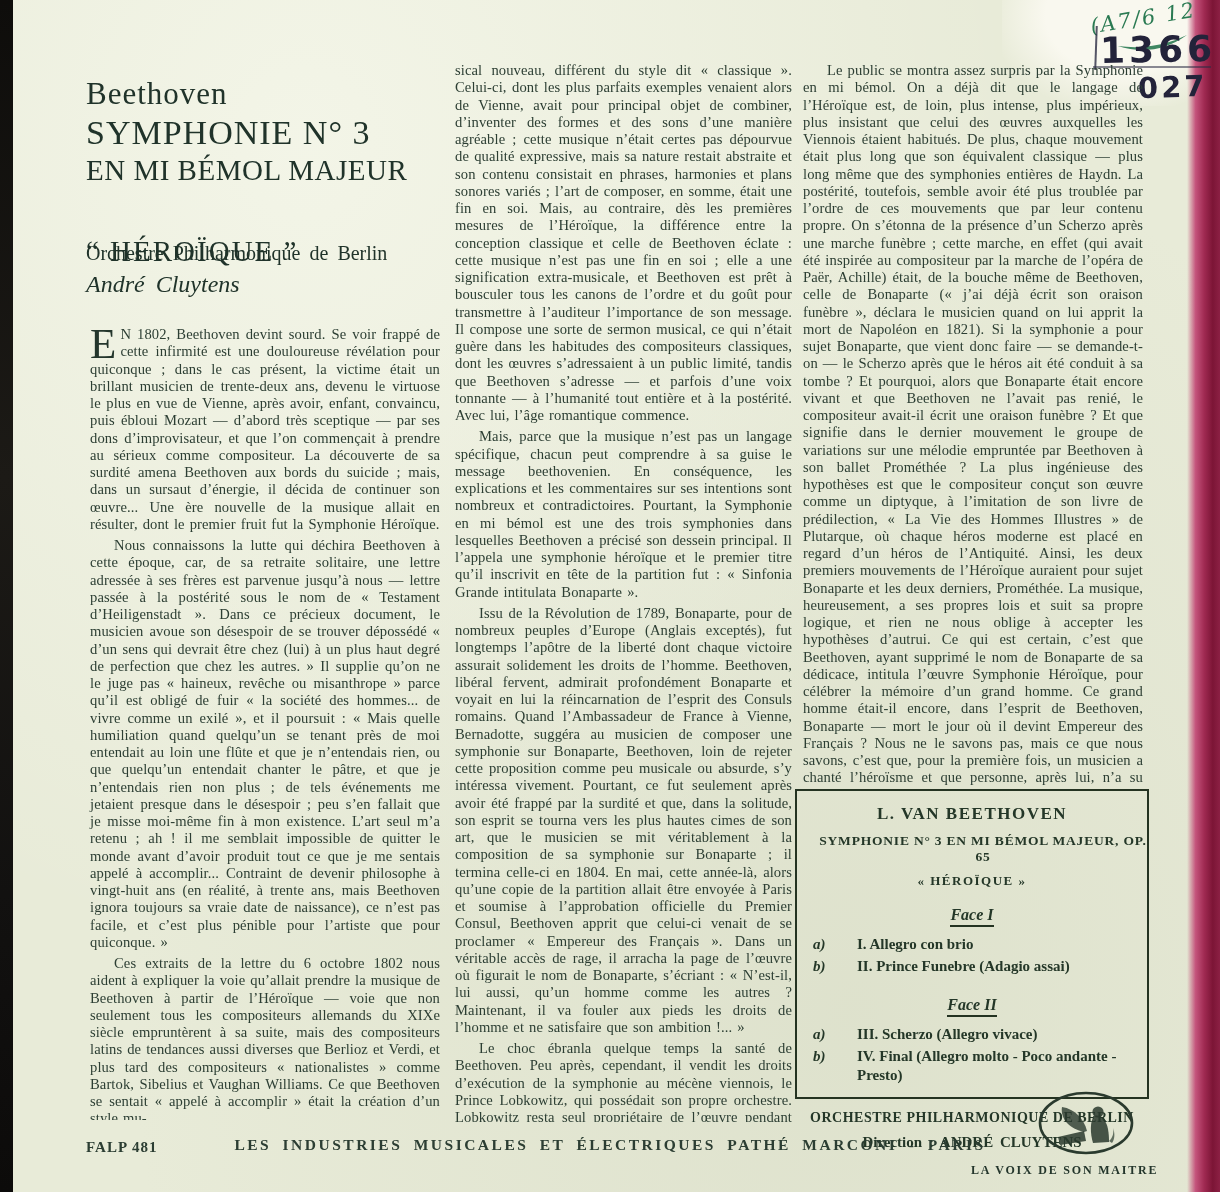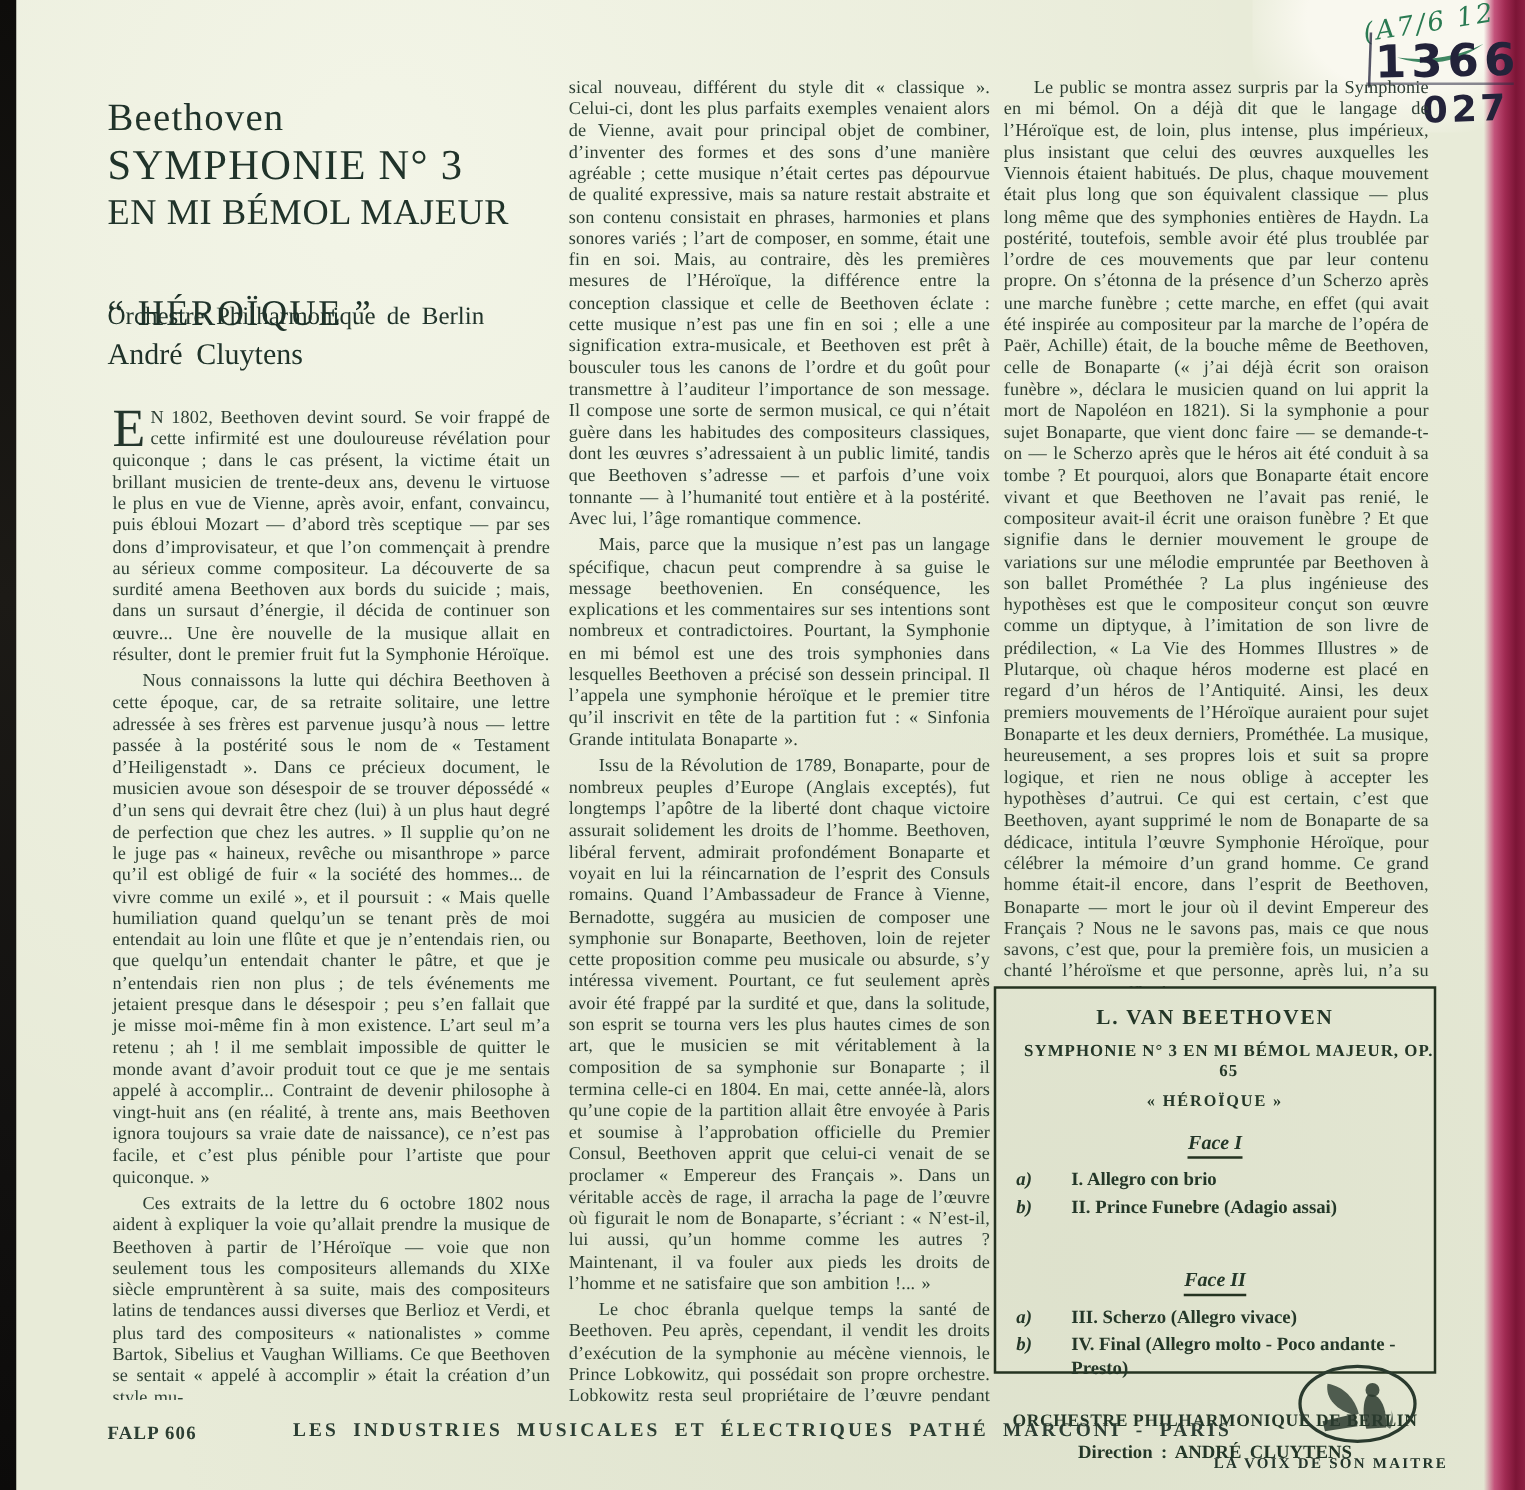--- a/index.html
+++ b/index.html
@@ -30,42 +30,42 @@
   .pen-v { position:absolute; left:1095px; top:26px; width:2px; height:44px; background:#2c2c44; opacity:.8; transform:rotate(2deg); }
   .pen-h { position:absolute; left:1093px; top:66px; width:118px; height:2px; background:#2c2c44; opacity:.55; }
 
   
   .mast { position:absolute; left:86px; color:#20332a; white-space:nowrap; }
   .composer { top:76px;  font-size:31px; letter-spacing:1px; }
   .title1   { top:114px; font-size:34px; letter-spacing:1px; }
   .title2   { top:154px; font-size:29px; letter-spacing:0.5px; }
   .title3   { top:194px; font-size:29px; letter-spacing:2px;margin-top:41px; }
   .orch     { top:242px; font-size:20px; word-spacing:4px; }
-  .cond     { top:271px; font-size:24px; word-spacing:5px; }
+  .cond     { top:271px; font-size:24px; word-spacing:5px;font-style:italic; }
 
   
   .col { position:absolute; text-align:justify; font-size:14.6px; line-height:17.25px;
     word-spacing:1.2px; letter-spacing:.1px; color:#2c3e33; overflow:hidden; }
   .col p { margin:4px; text-indent:24px; }
   .col p.noind { text-indent:0; }
   .col-left  { left:86px;  top:322px; width:358px; height:798px; }
   .col-mid   { left:451px; top:58px;  width:345px; height:1064px; }
   .col-right { left:799px; top:58px;  width:348px; height:732px; }
   .dropcap { float:left; font-size:43px; line-height:33px; padding:1px 4px 0 0; color:#24362c; }
 
   
   .tracklist { position:absolute; left:795px; top:789px; width:350px; height:306px;
     border:2px solid #243321; text-align:center; color:#243728; }
   .box-composer { font-size:17px; font-weight:700; letter-spacing:1.5px; margin-top:13px; }
   .box-work     { font-size:13.5px; font-weight:700; letter-spacing:.8px; margin-top:9px;padding-left:22px; }
   .box-nickname { font-size:13px; font-weight:700; letter-spacing:1.5px; margin-top:8px; }
   .face-label { display:inline-block; font-style:italic; font-weight:700; font-size:16px;
     border-bottom:2px solid #243321; padding-bottom:1px; }
   .face1 .face-label { margin-top:17px; }
-  .face2 .face-label { margin-top:40px; }
+  .face2 .face-label { margin-top:20px; }
   .tracks { margin-top:8px; }
   .track { text-align:left; position:relative; padding-left:60px; padding-right:8px;
     font-weight:600; font-size:15px; line-height:19px; margin-top:3px; }
   .track .pfx { position:absolute; left:16px; font-style:italic; }
   .box-orch { font-size:14px; font-weight:700; letter-spacing:.5px; margin-top:25px; }
   .box-dir  { font-size:15px; font-weight:700; margin-top:8px; word-spacing:3px; }
 
   
   .catalog { position:absolute; left:86px; top:1139px; font-weight:700; font-size:15px; letter-spacing:1px; }
   .publisher { position:absolute; left:225px; top:1136px; width:770px; text-align:center;
@@ -136,21 +136,21 @@
       <div class="tracks">
         <div class="track"><span class="pfx">a)</span><span>III. Scherzo (Allegro vivace)</span></div>
         <div class="track"><span class="pfx">b)</span><span>IV. Final (Allegro molto - Poco andante - Presto)</span></div>
       </div>
     </div>
 
     <div class="box-orch">ORCHESTRE PHILHARMONIQUE DE BERLIN</div>
     <div class="box-dir">Direction : ANDRÉ CLUYTENS</div>
   </section>
 
-  <div class="catalog">FALP 606</div>
+  <div class="catalog">FALP 481</div>
   <div class="publisher">LES INDUSTRIES MUSICALES ET ÉLECTRIQUES PATHÉ MARCONI - PARIS</div>
 
   <div class="logo">
     <svg width="104" height="74" viewBox="0 0 104 74">
       <ellipse cx="52" cy="35" rx="46" ry="30" fill="none" stroke="#2a3a2e" stroke-width="2.6"></ellipse>
       <path d="M24 49 L50 43 L52 53 L26 57 Z" fill="#2a3a2e" opacity="0.85"></path>
       <path d="M50 44 C36 41 26 31 28 19 C41 21 50 31 53 43 Z" fill="#2a3a2e" opacity="0.8"></path>
       <circle cx="64" cy="24" r="5.6" fill="#2a3a2e" opacity="0.85"></circle>
       <path d="M60 28 C67 26 72 32 74 41 C75 47 75 51 75 54 L59 55 C56 45 56 33 60 28 Z" fill="#2a3a2e" opacity="0.85"></path>
       <path d="M75 53 C79 50 80 44 79 40 C81 45 81 51 78 55 Z" fill="#2a3a2e" opacity="0.7"></path>

